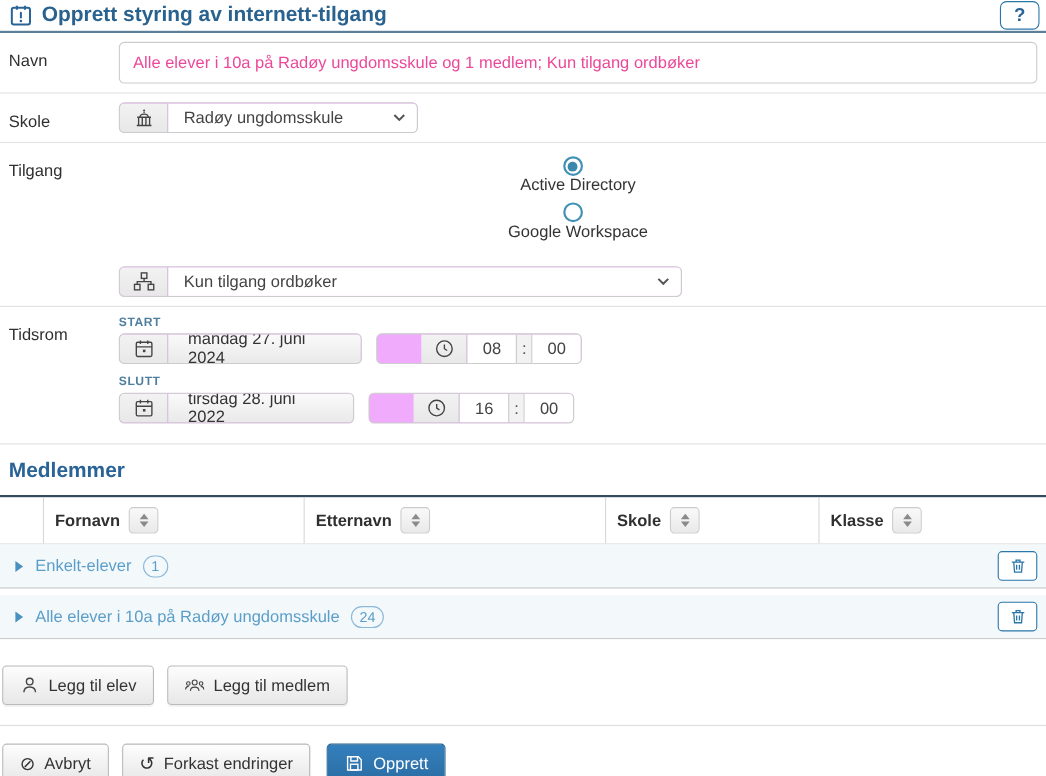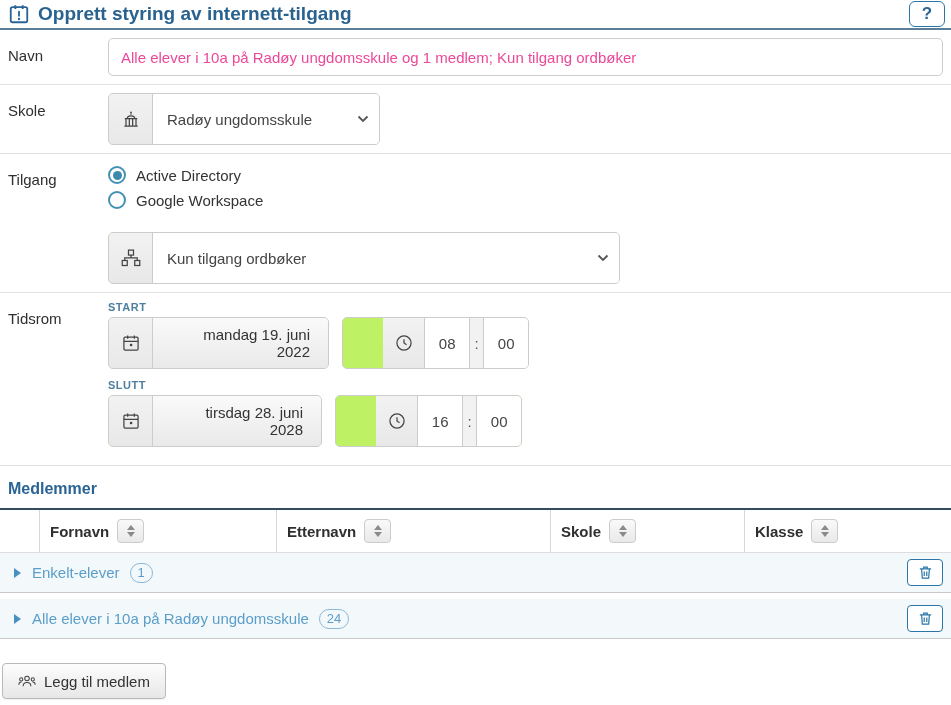--- a/index.html
+++ b/index.html
@@ -15,48 +15,48 @@
 
   
   .form-row { display:flex; padding:8px 8px; border-bottom:1px solid #e2e2e2; }
   .form-label { width:100px; flex:0 0 100px; font-weight:normal; color:#2f2f2f; padding-top:9px; }
   .form-content { flex:1 1 auto; }
 
   input.text-input { width:100%; height:38px; border:1px solid #ccc; border-radius:5px;
         padding:0 12px; font:inherit; color:#ec4899; background:#fff; }
 
   .input-group { display:inline-flex; align-items:stretch; border:1px solid #ccc; border-radius:5px;
-        overflow:hidden; background:#bef264; height:52px; vertical-align:top;text-align:right; }
+        overflow:hidden; background:#f0abfc; height:28px; vertical-align:top; }
   .addon { width:44px; background:linear-gradient(#f2f2f2,#e8e8e8); border-right:1px solid #ccc;
         display:flex; align-items:center; justify-content:center; flex:0 0 44px; }
   .addon svg { width:20px; height:20px; }
   .select-box { display:flex; align-items:center; justify-content:space-between; padding:0 10px 0 14px;
         color:#444; cursor:pointer; background:#fff; }
   .select-box .chev { margin-left:12px; }
 
   
-  .radio-row { display:flex; align-items:center; margin-bottom:7px; cursor:pointer; }
+  .radio-row { display:flex; align-items:center; margin-bottom:7px; cursor:pointer;flex-direction:column; }
   .radio-circle { width:18px; height:18px; border:2px solid #4291b5; border-radius:50%;
         margin-right:10px; display:flex; align-items:center; justify-content:center; background:#fff; }
   .radio-circle .dot { width:9px; height:9px; border-radius:50%; background:#3d89ad; display:none; }
   .radio-row.checked .radio-circle .dot { display:block; }
 
   
   .period-block { margin-bottom:10px; }
   .period-caption { font-size:11px; font-weight:bold; color:#4f7f9f; letter-spacing:.5px; margin-bottom:4px; }
   .date-btn { display:flex; align-items:center; padding:0 18px; background:linear-gradient(#fafafa,#e9e9e9);
         color:#333; cursor:pointer; }
   .time-group { margin-left:9px;padding-left:40px; }
   .time-cell { width:44px; display:flex; align-items:center; justify-content:center; color:#444; background:#fff; }
   .time-colon { width:15px; display:flex; align-items:center; justify-content:center;
         background:#f2f2f2; border-left:1px solid #ccc; border-right:1px solid #ccc; color:#555; }
   .addon.clock { width:42px; flex-basis:42px; }
 
   
-  .section-heading { font-size:16px; color:#2a6496; margin:14px 8px 10px 8px; }
+  .section-heading { font-size:19px; color:#2a6496; margin:14px 8px 10px 8px; }
   .members-table-header { display:flex; border-top:2px solid #344a5e; border-bottom:1px solid #ddd; }
   .th { display:flex; align-items:center; justify-content:flex-start; padding:9px 10px 9px 10px;
         font-weight:bold; color:#2f2f2f; border-right:1px solid #d8d8d8; }
   .th:last-child { border-right:none; }
   .th-spacer { width:40px; flex:0 0 40px; border-right:1px solid #d8d8d8; }
   .th-fornavn { width:237px; flex:0 0 237px; }
   .th-etternavn { width:274px; flex:0 0 274px; }
   .th-skole { width:194px; flex:0 0 194px; }
   .th-klasse { flex:1 1 auto; }
   .sort-btn { width:27px; height:24px; border:1px solid #ccc; border-radius:4px;
@@ -172,21 +172,21 @@
       <div class="period-caption">START</div>
       <div class="input-group">
         <div class="addon">
           <svg viewBox="0 0 24 24" fill="none" stroke="#444" stroke-width="1.5">
             <rect x="3.5" y="5" width="17" height="15.5" rx="1.5"></rect>
             <path d="M8 3 v4 M16 3 v4 M3.5 10 h17"></path>
             <rect x="10.7" y="13" width="2.8" height="2.8" fill="#444" stroke="none"></rect>
           </svg>
         </div>
         <div class="date-btn" style="width:175px;">
-          <span>mandag 19. juni 2022</span>
+          <span>mandag 27. juni 2024</span>
         </div>
       </div>
       <div class="input-group time-group">
         <div class="addon clock">
           <svg viewBox="0 0 24 24" fill="none" stroke="#444" stroke-width="1.5">
             <circle cx="12" cy="12" r="8.5"></circle>
             <path d="M12 7.5 V12 l3 2"></path>
           </svg>
         </div>
         <div class="time-cell">08</div>
@@ -199,21 +199,21 @@
       <div class="period-caption">SLUTT</div>
       <div class="input-group">
         <div class="addon">
           <svg viewBox="0 0 24 24" fill="none" stroke="#444" stroke-width="1.5">
             <rect x="3.5" y="5" width="17" height="15.5" rx="1.5"></rect>
             <path d="M8 3 v4 M16 3 v4 M3.5 10 h17"></path>
             <rect x="10.7" y="13" width="2.8" height="2.8" fill="#444" stroke="none"></rect>
           </svg>
         </div>
         <div class="date-btn" style="width:168px;">
-          <span>tirsdag 28. juni 2028</span>
+          <span>tirsdag 28. juni 2022</span>
         </div>
       </div>
       <div class="input-group time-group">
         <div class="addon clock">
           <svg viewBox="0 0 24 24" fill="none" stroke="#444" stroke-width="1.5">
             <circle cx="12" cy="12" r="8.5"></circle>
             <path d="M12 7.5 V12 l3 2"></path>
           </svg>
         </div>
         <div class="time-cell">16</div>
@@ -280,20 +280,27 @@
   <button class="trash-btn">
     <svg viewBox="0 0 24 24" fill="none" stroke="#2a76a8" stroke-width="1.7">
       <path d="M4 7 h16 M9.5 7 V4.5 h5 V7 M6.5 7 l1 13 h9 l1 -13"></path>
       <path d="M10.2 10.5 v6.5 M13.8 10.5 v6.5"></path>
     </svg>
   </button>
 </div>
 
 <div class="add-row">
   <button class="btn">
+    <svg viewBox="0 0 24 24" fill="none" stroke="#444" stroke-width="1.7">
+      <circle cx="12" cy="7.5" r="4"></circle>
+      <path d="M5 20.5 c0-4.5 3-6.5 7-6.5 s7 2 7 6.5"></path>
+    </svg>
+    <span>Legg til elev</span>
+  </button>
+  <button class="btn">
     <svg viewBox="0 0 28 24" fill="none" stroke="#444" stroke-width="1.6">
       <circle cx="14" cy="8" r="3.5"></circle>
       <path d="M8 20 c0-3.5 2.5-5.5 6-5.5 s6 2 6 5.5"></path>
       <circle cx="5" cy="9.5" r="2.5"></circle>
       <path d="M1.2 18 c0-3 1.8-4.5 4.3-4.5"></path>
       <circle cx="23" cy="9.5" r="2.5"></circle>
       <path d="M26.8 18 c0-3 -1.8-4.5 -4.3-4.5"></path>
     </svg>
     <span>Legg til medlem</span>
   </button>

